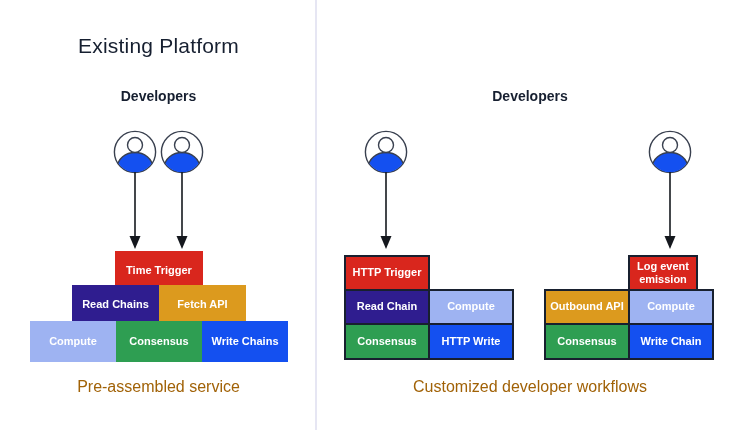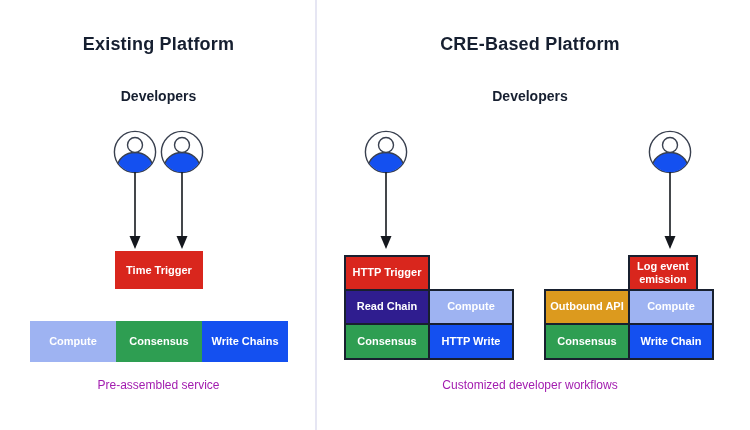--- a/index.html
+++ b/index.html
@@ -2,28 +2,28 @@
 <html><head>
 <meta charset="utf-8">
 <style>
   html,body{margin:0;padding:0;background:#fff;}
   .canvas{
     position:relative;width:750px;height:430px;background:#fff;overflow:hidden;
     font-family:"Liberation Sans",sans-serif;
   }
   .divider{position:absolute;left:315px;top:0;width:2px;height:430px;background:#E6E6F3;}
   .panel-title{
-    position:absolute;top:34px;font-size:18px;font-weight:700;color:#161F30;
+    position:absolute;top:34px;font-size:21px;font-weight:400;color:#161F30;
     text-align:center;letter-spacing:.2px;
   }
   .panel-sub{
     position:absolute;top:88px;font-size:14px;font-weight:700;color:#161F30;text-align:center;
   }
   .panel-caption{
-    position:absolute;top:378px;font-size:12px;font-weight:400;color:#a21caf;text-align:center;
+    position:absolute;top:378px;font-size:16px;font-weight:400;color:#a16207;text-align:center;
   }
   .t-left{left:0;width:317px;}
   .t-right{left:318px;width:424px;}
   .dev-icon{position:absolute;width:44px;height:44px;}
   .arrow{position:absolute;width:12px;height:78px;}
   
   .tier{
     position:absolute;background:#fdba74;padding:0;box-sizing:border-box;
     display:flex;flex-direction:row;
   }
@@ -77,29 +77,32 @@
     <polygon points="0.5,64 11.5,64 6,77" fill="#15181E"></polygon>
   </svg>
   <svg class="arrow" style="left:176px;top:172px" viewBox="0 0 12 78">
     <line x1="6" y1="0" x2="6" y2="65" stroke="#15181E" stroke-width="1.6"></line>
     <polygon points="0.5,64 11.5,64 6,77" fill="#15181E"></polygon>
   </svg>
 
   <div class="tier" style="left:115px;top:251px;width:88px;height:38px">
     <div class="block" style="background: rgb(217, 38, 29);">Time Trigger</div>
   </div>
+  <div class="tier" style="left:72px;top:285px;width:174px;height:38px">
+    <div class="block" style="background: rgb(47, 29, 143);">Read Chains</div>
+    <div class="block" style="background: rgb(220, 154, 30);">Fetch API</div>
+  </div>
   <div class="tier" style="left:30px;top:321px;width:258px;height:41px">
     <div class="block" style="background: rgb(158, 179, 242);">Compute</div>
     <div class="block" style="background: rgb(46, 158, 82);">Consensus</div>
     <div class="block" style="background: rgb(20, 80, 240);">Write Chains</div>
   </div>
 
   <div class="panel-caption t-left">Pre-assembled service</div>
 
-  <div class="panel-title t-right">CRE-Based Platform</div>
   <div class="panel-sub t-right">Developers</div>
 
   <svg class="dev-icon" style="left:364px;top:130px" viewBox="0 0 44 44">
     <circle cx="22" cy="22" r="20.6" fill="#fff" stroke="#39404F" stroke-width="1.4"></circle>
     <g clip-path="url(#devclip)">
       <ellipse cx="22" cy="37" rx="17.5" ry="14.5" fill="#1450F0" stroke="#39404F" stroke-width="1.4"></ellipse>
     </g>
     <circle cx="22" cy="15" r="7.5" fill="#fff" stroke="#39404F" stroke-width="1.4"></circle>
   </svg>
   <svg class="dev-icon" style="left:648px;top:130px" viewBox="0 0 44 44">

